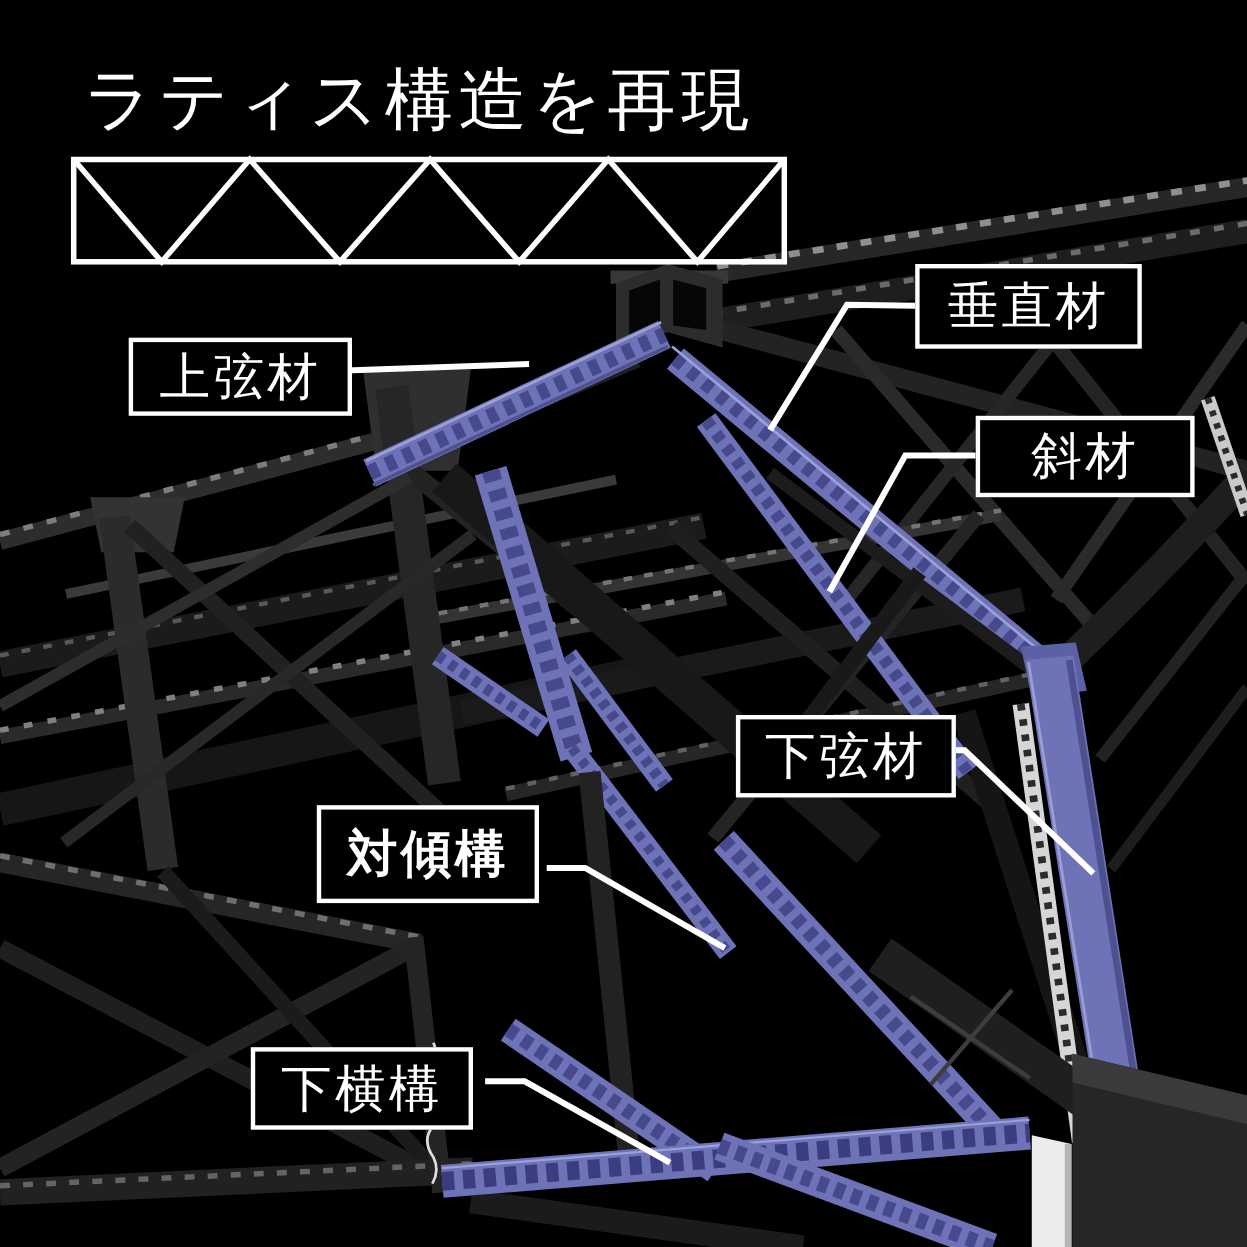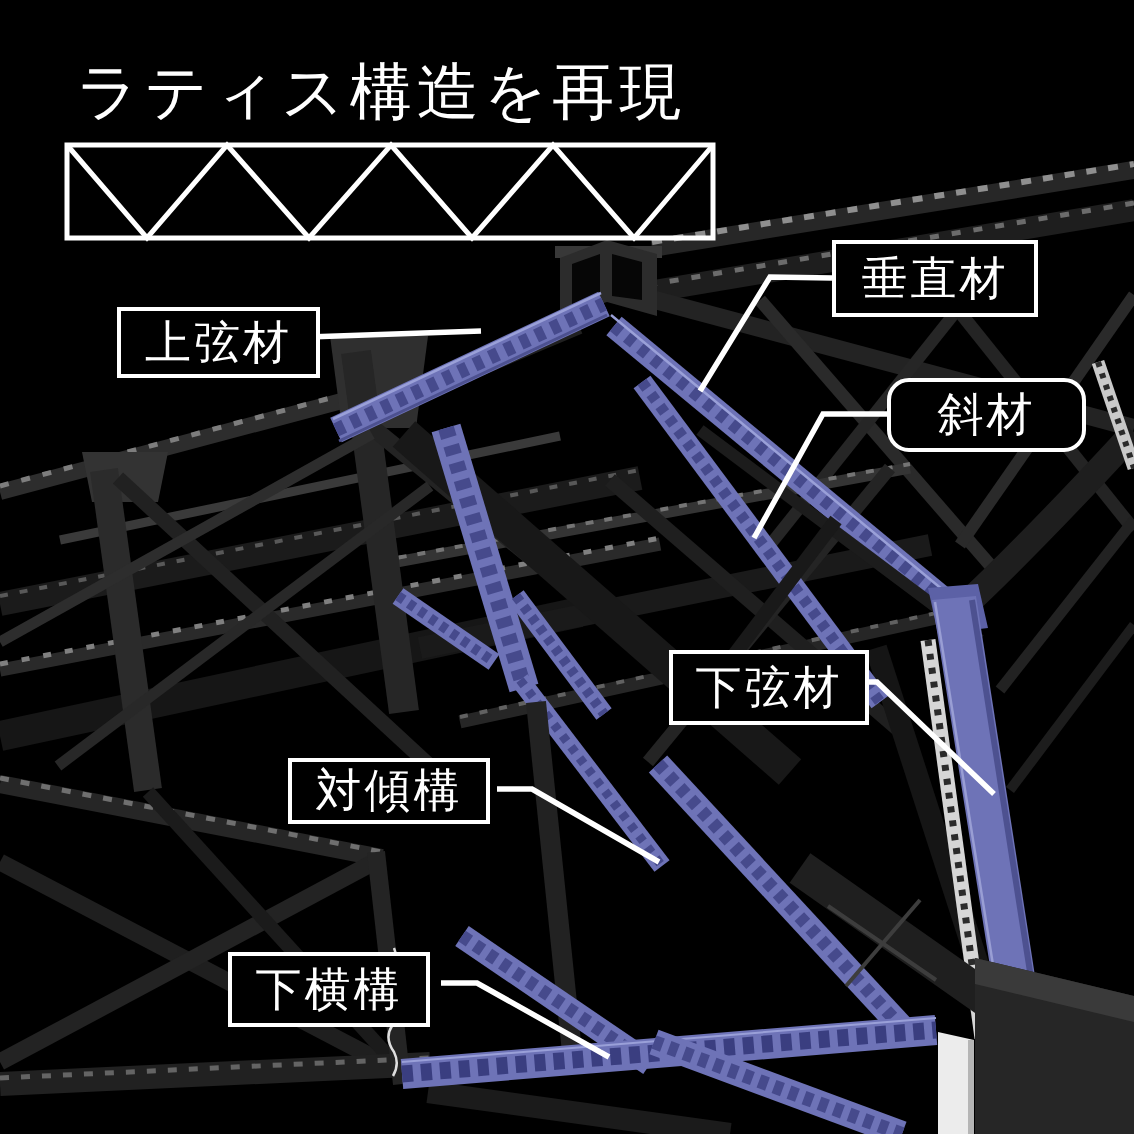--- a/index.html
+++ b/index.html
@@ -23,23 +23,23 @@
   }
   .label-box{
     position:absolute;box-sizing:border-box;
     border:4px solid var(--label_border);background:#000;
     color:var(--label_text);
     display:flex;align-items:center;justify-content:center;
     font-size:46px;font-weight:300;letter-spacing:3px;white-space:nowrap;
   }
   #label-upper-chord   {left:105px;top:307px;width:203px;height:71px;margin-left:12px;}
   #label-vertical      {left:832px;top:240px;width:206px;height:77px;}
-  #label-diagonal      {left:887px;top:378px;width:199px;height:74px;border-radius:22px;}
+  #label-diagonal      {left:887px;top:378px;width:199px;height:74px;}
   #label-lower-chord   {left:633px;top:650px;width:200px;height:75px;margin-left:36px;}
-  #label-sway          {left:288px;top:758px;width:202px;height:66px;}
+  #label-sway          {left:288px;top:732px;width:202px;height:89px;font-weight:bold;}
   #label-lateral       {left:228px;top:952px;width:202px;height:75px;}
   .pm{stroke:var(--highlight_member);}
   .pmf{fill:var(--highlight_member);}
 </style>
 </head>
 <body>
 
 <svg id="scene" viewBox="0 0 1134 1134" xmlns="http://www.w3.org/2000/svg">
 
   <g stroke-linecap="butt" fill="none">

